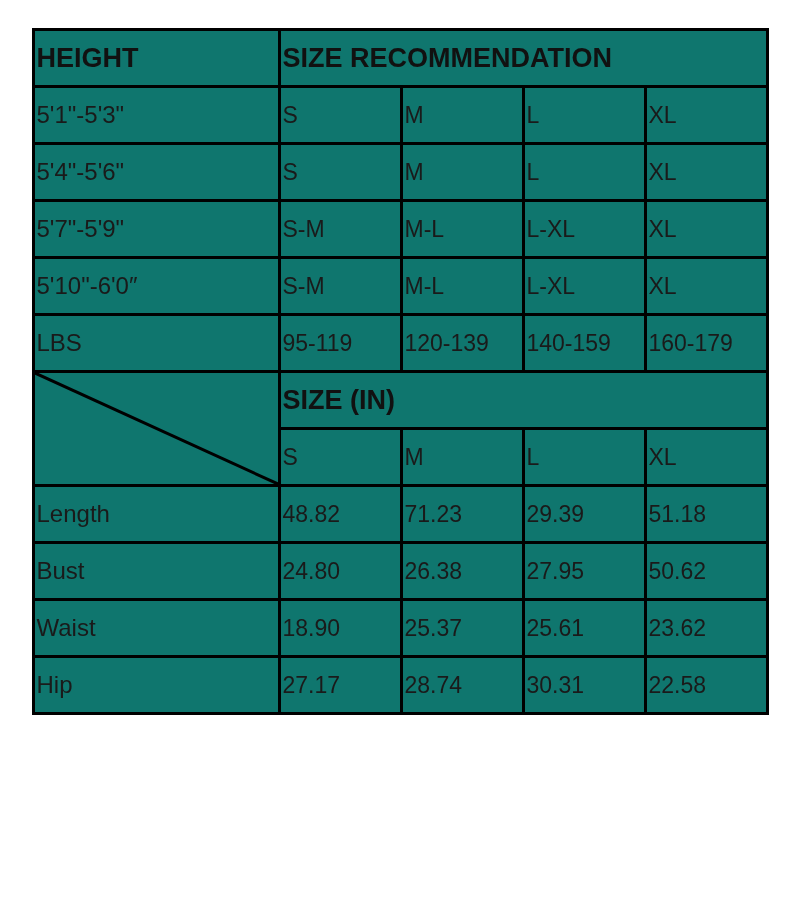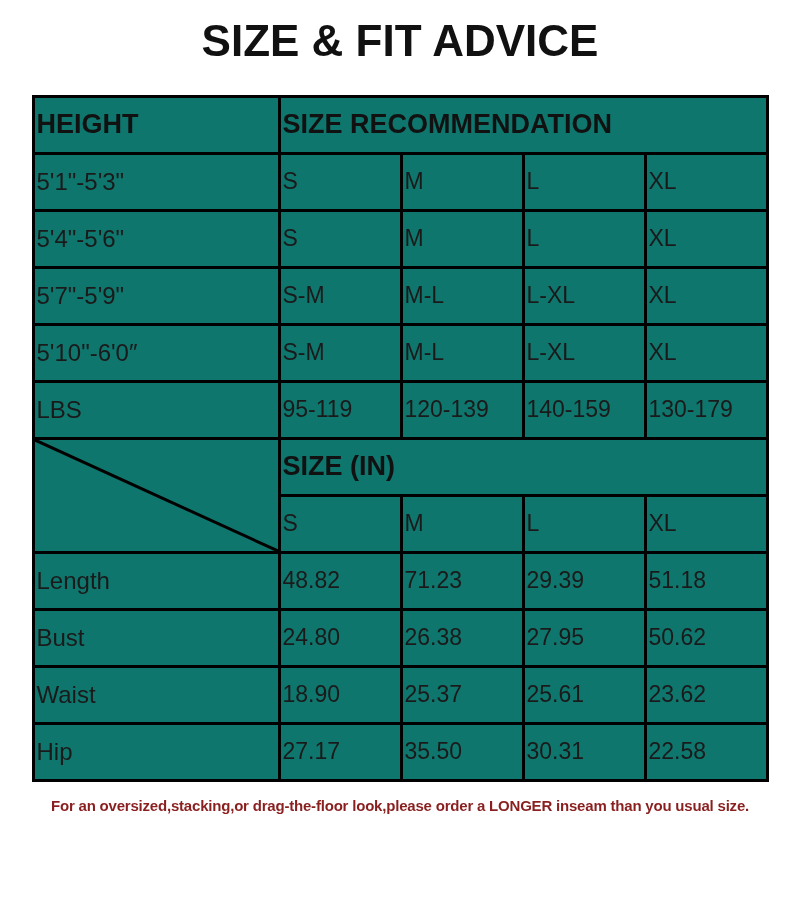--- a/index.html
+++ b/index.html
@@ -73,21 +73,20 @@
     font-weight: 700;
     letter-spacing: -0.2px;
     color: #8a1f1f;
   }
 </style>
 </head>
 <body>
 
 <div class="canvas">
 
-  <h1 class="title">SIZE &amp; FIT ADVICE</h1>
 
   <table class="size-chart">
     <colgroup>
       <col class="c-first">
       <col class="c-size">
         <col class="c-size">
         <col class="c-size">
         <col class="c-size">
     </colgroup>
 
@@ -127,21 +126,21 @@
       <td>M-L</td>
       <td>L-XL</td>
       <td>XL</td>
     </tr>
 
     <tr>
       <td class="label-cell">LBS</td>
       <td>95-119</td>
       <td>120-139</td>
       <td>140-159</td>
-      <td>130-179</td>
+      <td>160-179</td>
     </tr>
 
     <tr>
       <td class="diag" rowspan="2">
         <svg viewBox="0 0 100 100" preserveAspectRatio="none">
           <line x1="0" y1="0" x2="100" y2="100" stroke="#000000" stroke-width="3" vector-effect="non-scaling-stroke"></line>
         </svg>
       </td>
       <th colspan="4">SIZE (IN)</th>
     </tr>
@@ -173,22 +172,21 @@
       <td class="label-cell">Waist</td>
       <td>18.90</td>
       <td>25.37</td>
       <td>25.61</td>
       <td>23.62</td>
     </tr>
 
     <tr>
       <td class="label-cell">Hip</td>
       <td>27.17</td>
-      <td>35.50</td>
+      <td>28.74</td>
       <td>30.31</td>
       <td>22.58</td>
     </tr>
   </tbody>
     </table>
 
-  <p class="footer-note">For an oversized,stacking,or drag-the-floor look,please order a LONGER inseam than you usual size.</p>
 
 </div>
 
 </body></html>

